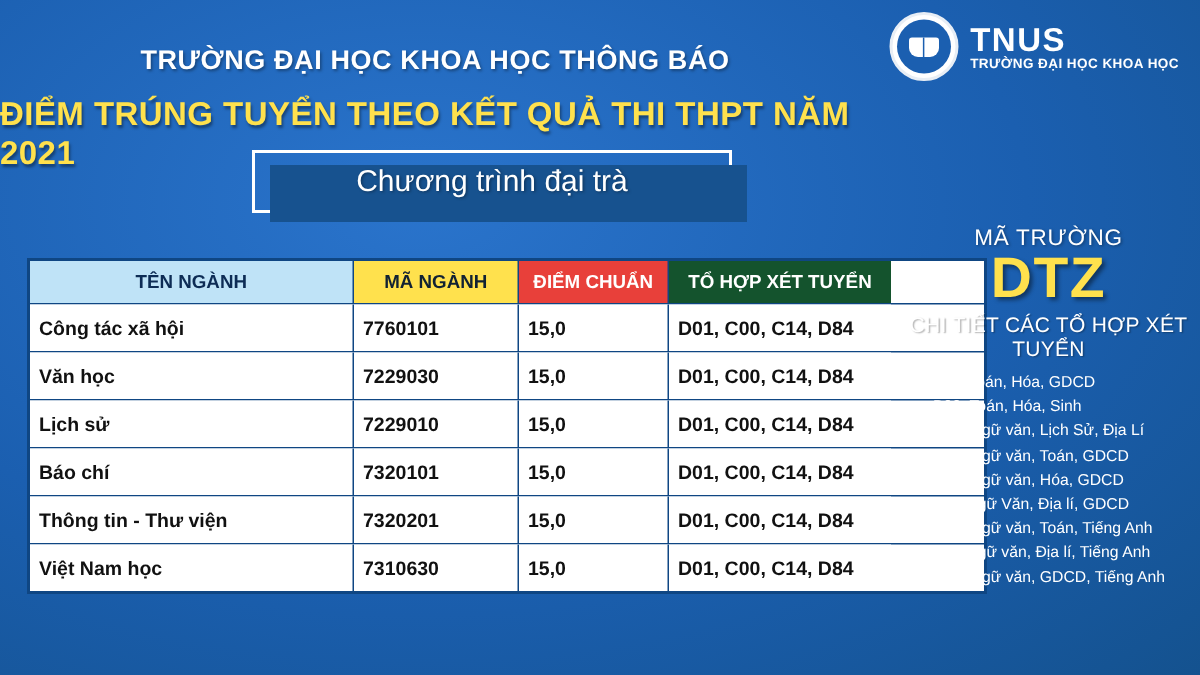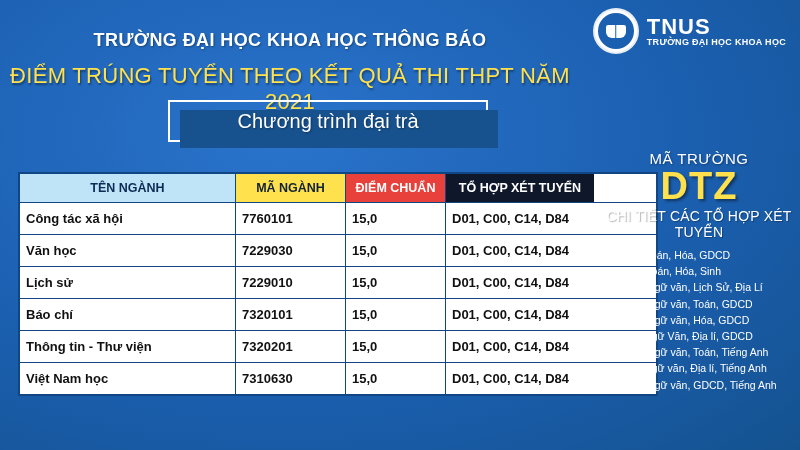--- a/index.html
+++ b/index.html
@@ -57,22 +57,21 @@
   
   .head-line1 {
     position: absolute; top: 30px; left: 0; width: 580px;
     text-align: center;
     color: #ffffff; font-size: 18px; font-weight: bold;
     letter-spacing: .4px;
     text-shadow: 1px 1px 2px rgba(0,0,0,.35);
   }
   .head-line2 {
     position: absolute; top: 63px; left: 0; width: 580px;
-    text-align: center;
-    color: #ffe14d; font-size: 22px; font-weight: normal;
+    color: #ffe14d; font-size: 22px; font-weight: bold;
     letter-spacing: .3px;
     text-shadow: 1px 2px 2px rgba(0,0,0,.4);
   }
   .subtitle-box {
     position: absolute; top: 100px; left: 168px;
     width: 320px; height: 42px;
     border: 2px solid #ffffff;
     display: flex; align-items: center; justify-content: center;
   }
   .subtitle-box .fill {
@@ -95,21 +94,21 @@
   .trow { display: flex; }
   .thead .tcell {
     font-weight: bold; font-size: 12.5px;
     color: #0d2c55;
     padding: 7px 2px;
     text-align: center;
   }
   .thead .c1 { background: #bfe3f7; }
   .thead .c2 { background: #ffe14d; color: #123; }
   .thead .c3 { background: #e8403a; color: #ffffff; }
-  .thead .c4 { background: #0f172a; color: #ffffff; }
+  .thead .c4 { background: #14532d; color: #ffffff; }
   .tbody .tcell {
     font-size: 13px; font-weight: bold; color: #111111;
     padding: 8px 6px; text-align: left;
     background: #ffffff;
   }
   .tcell { border-right: 1.5px solid #0f4683; }
   .tcell:last-child { border-right: none; }
   .trow { border-bottom: 1.5px solid #0f4683; }
   .trow:last-child { border-bottom: none; }
   .c1 { width: 216px; }

